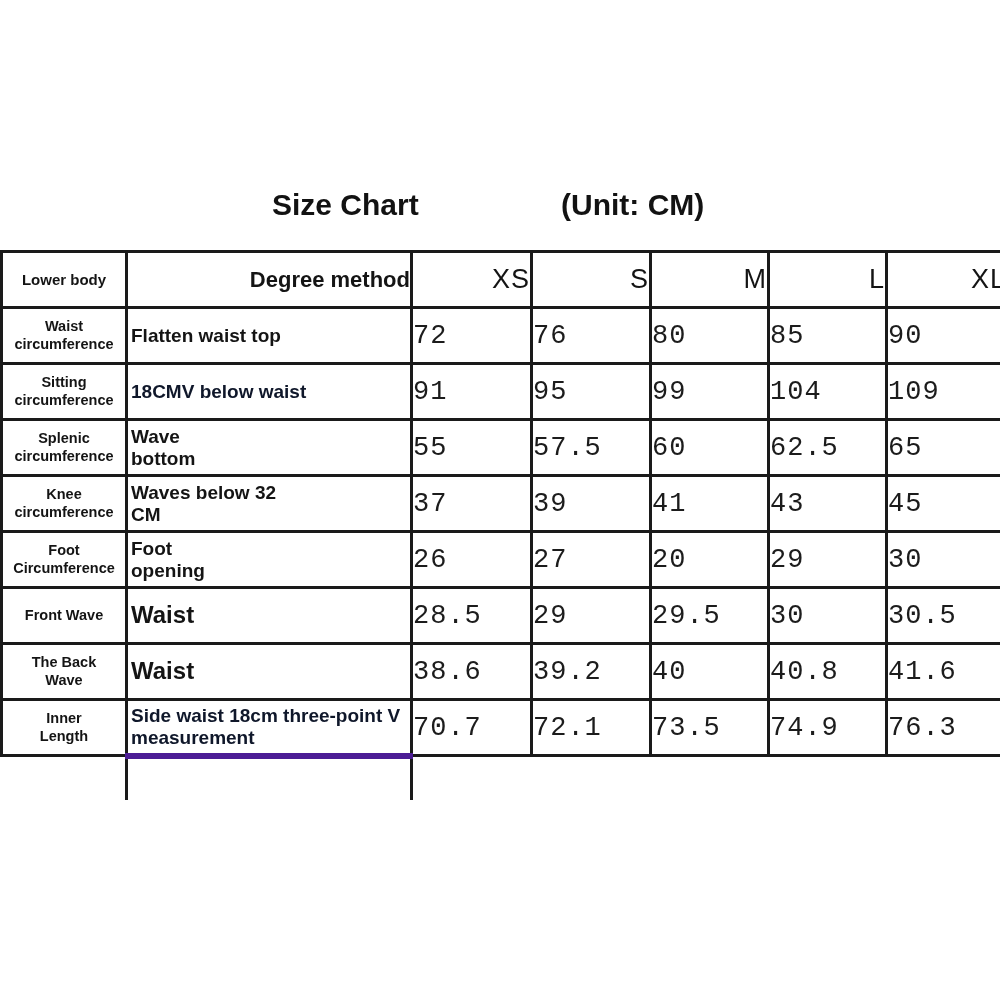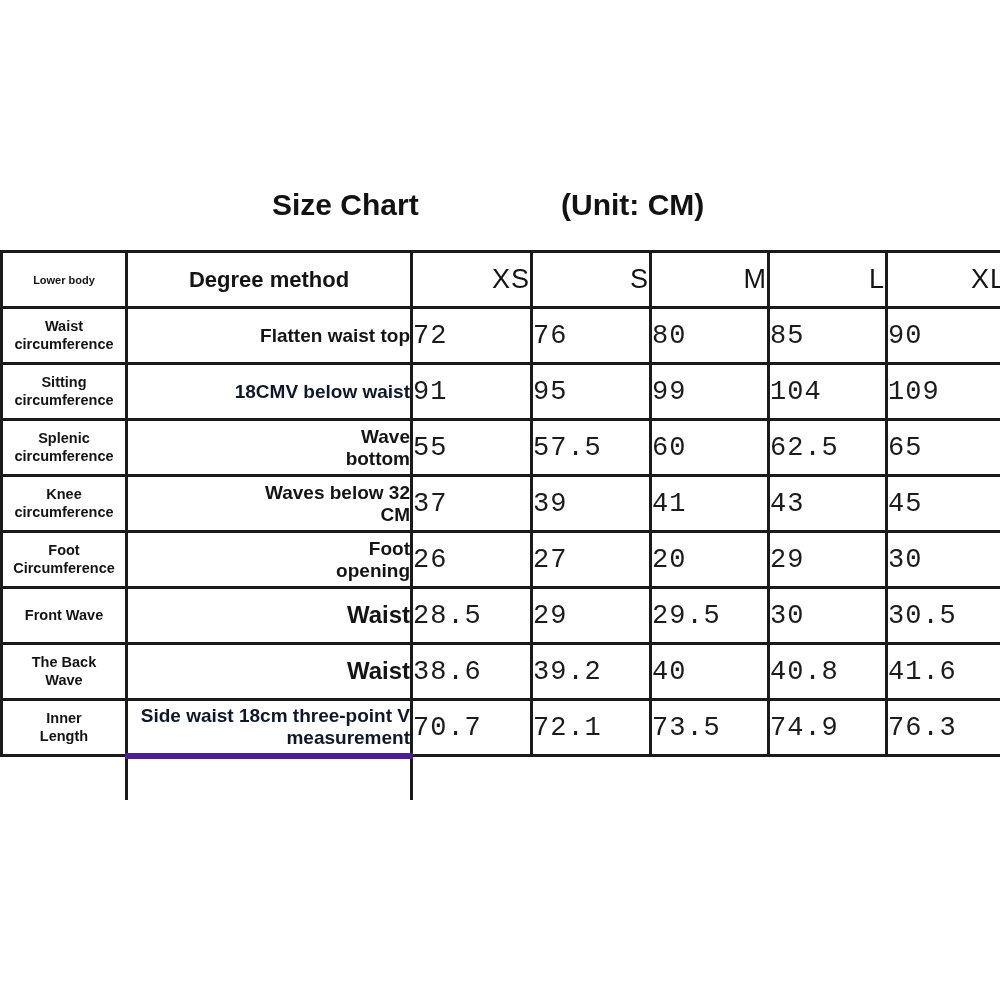--- a/index.html
+++ b/index.html
@@ -29,33 +29,33 @@
     border-collapse: collapse;
     table-layout: fixed;
   }
   .size-table th, .size-table td {
     border: 3px solid #1a1a1a;
     padding: 0;
     vertical-align: middle;
     overflow: hidden;
   }
   .size-table tr { height: 56px; }
-  th.corner-h { font-size: 11px; font-weight: bold; text-align: center; }
-  th.method-h { font-size: 22px; font-weight: bold; text-align: center; margin-left: 36px; }
+  th.corner-h { font-size: 15px; font-weight: bold; text-align: center; }
+  th.method-h { font-size: 22px; font-weight: bold; text-align: right; margin-left: 36px; }
   th.size-h {
     font-family: Liberation Sans, sans-serif;
     font-weight: normal; font-size: 27px; text-align: right;
     letter-spacing: 1px;
   }
   td.label {
     font-size: 14.5px; font-weight: bold; text-align: center;
     white-space: pre-line; line-height: 1.22;
   }
   td.method {
-    font-size: 19px; font-weight: bold; text-align: right;
+    font-size: 19px; font-weight: bold; text-align: left;
     padding-left: 3px; white-space: pre-line; line-height: 1.12;
     color: #141414;
   }
   td.method.large { font-size: 24px; }
   td.method.accent { color: #0f172a; }
   td.value {
     font-family: "Liberation Mono", monospace;
     font-size: 27px; font-weight: normal; text-align: left;
     letter-spacing: 1px; color: #1c1c1c;
   }

